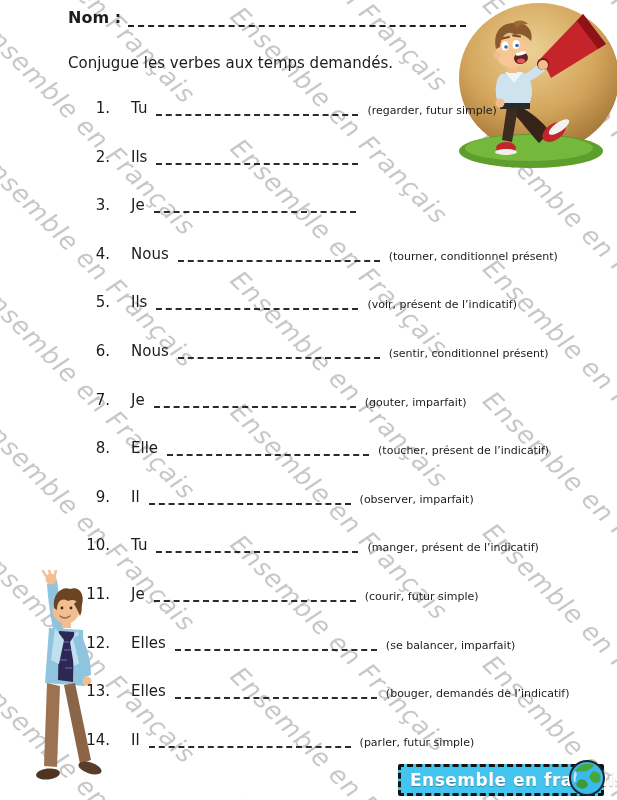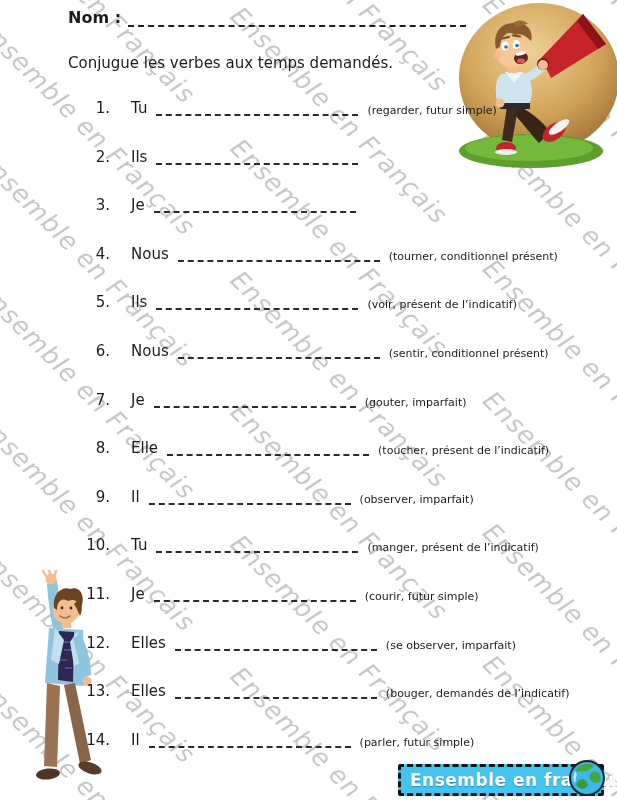--- a/index.html
+++ b/index.html
@@ -133,21 +133,21 @@
       <div class="exercise">
         <span class="num">11.</span>
         <span class="pronoun">Je</span>
         <span class="blank"></span>
         <span class="hint">(courir, futur simple)</span>
       </div>
       <div class="exercise">
         <span class="num">12.</span>
         <span class="pronoun">Elles</span>
         <span class="blank"></span>
-        <span class="hint">(se observer, imparfait)</span>
+        <span class="hint">(se balancer, imparfait)</span>
       </div>
       <div class="exercise">
         <span class="num">13.</span>
         <span class="pronoun">Elles</span>
         <span class="blank"></span>
         <span class="hint">(bouger, demandés de l’indicatif)</span>
       </div>
       <div class="exercise">
         <span class="num">14.</span>
         <span class="pronoun">Il</span>

